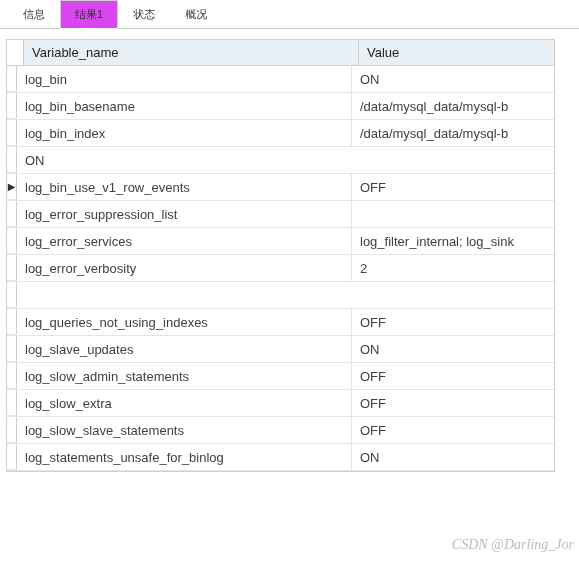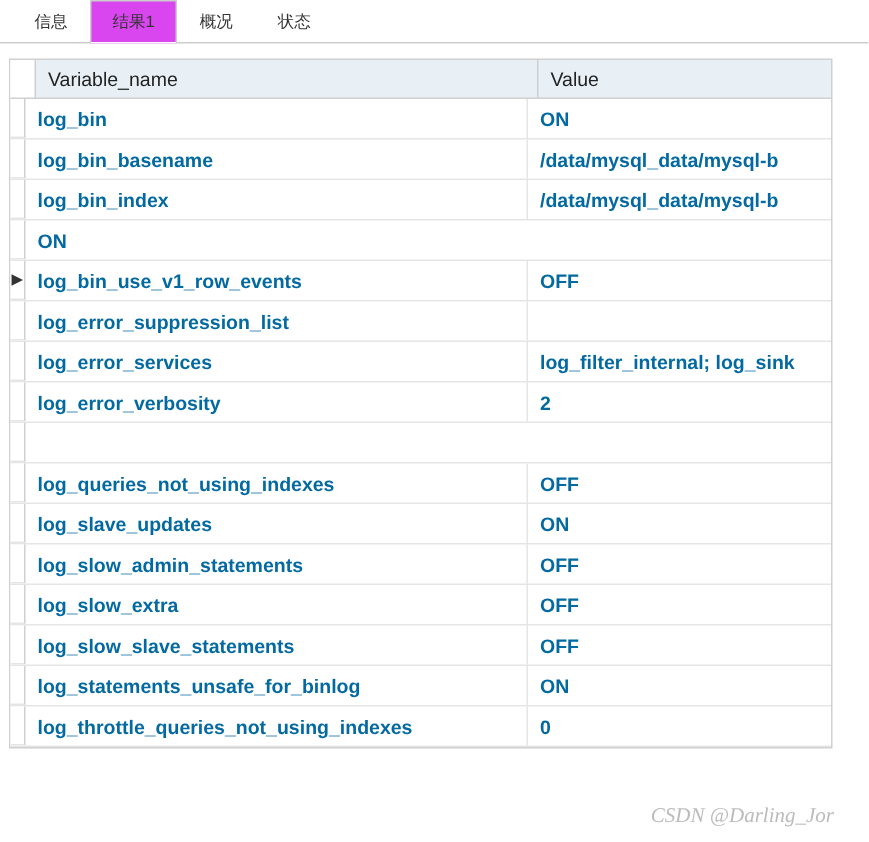--- a/index.html
+++ b/index.html
@@ -80,51 +80,50 @@
       display: block;
     }
     .grid-row {
       display: flex;
       border-bottom: 1px solid #e5e5e5;
       height: 27px;
       line-height: 27px;
     }
     .grid-row .cell {
       padding: 0 8px;
-      color: #0369a1;
+      color: #404040;
       border-right: 1px solid #e5e5e5;
       overflow: hidden;
       white-space: nowrap;
-      font-weight: bold;
     }
     .grid-row.highlight {
       background: #eaf3fb;
     }
     .row-pointer {
       color: #333;
       font-size: 10px;
     }
     .watermark {
       position: absolute;
-      right: 23px;
+      right: 5px;
       bottom: 8px;
       color: rgba(120,120,120,0.5);
       font-size: 14px;
       font-style: italic;
       font-family: Georgia, serif;
     }
   </style>
 </head>
 <body>
 
 <div class="tabs">
   <div class="tab">信息</div>
   <div class="tab active">结果1</div>
+  <div class="tab">状态</div>
   <div class="tab">概况</div>
-  <div class="tab">状态</div>
 </div>
 
 <div class="grid-wrap">
   <div class="grid">
     <div class="grid-header">
       <div class="col col-gutter"></div>
       <div class="col col-name">Variable_name</div>
       <div class="col col-value">Value</div>
     </div>
     <div class="grid-body" id="grid-body">
@@ -195,22 +194,17 @@
         <div class="grid-row">
           <div class="col-gutter"></div>
           <div class="cell col-name">log_slow_slave_statements</div>
           <div class="cell col-value">OFF</div>
         </div>
         <div class="grid-row">
           <div class="col-gutter"></div>
           <div class="cell col-name">log_statements_unsafe_for_binlog</div>
           <div class="cell col-value">ON</div>
         </div>
-        <div class="grid-row">
-          <div class="col-gutter"></div>
-          <div class="cell col-name">log_throttle_queries_not_using_indexes</div>
-          <div class="cell col-value">0</div>
-        </div>
       </div>
   </div>
 </div>
 
 <div class="watermark">CSDN @Darling_Jor</div>
 
 </body></html>

